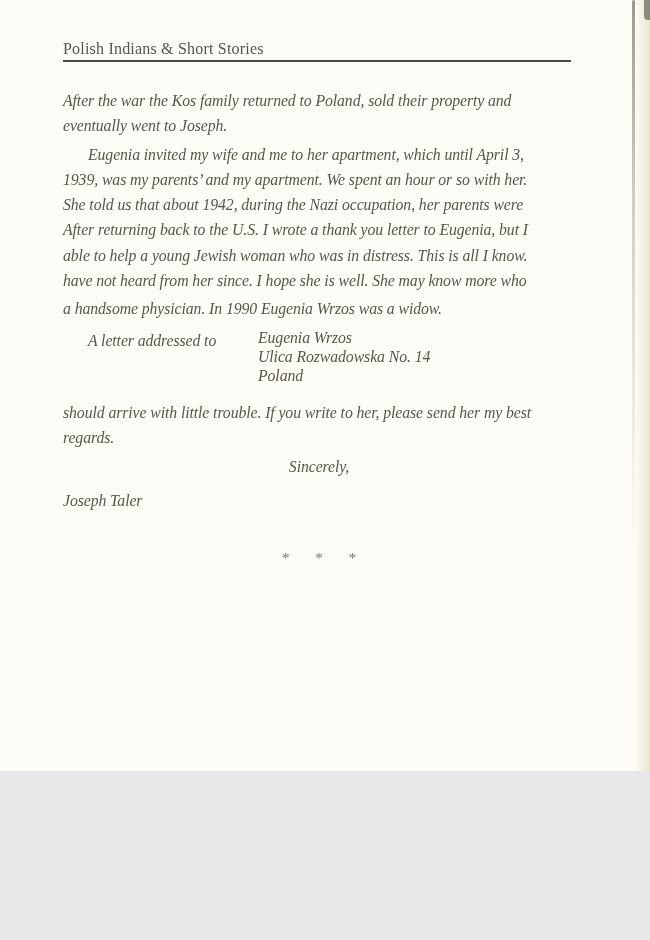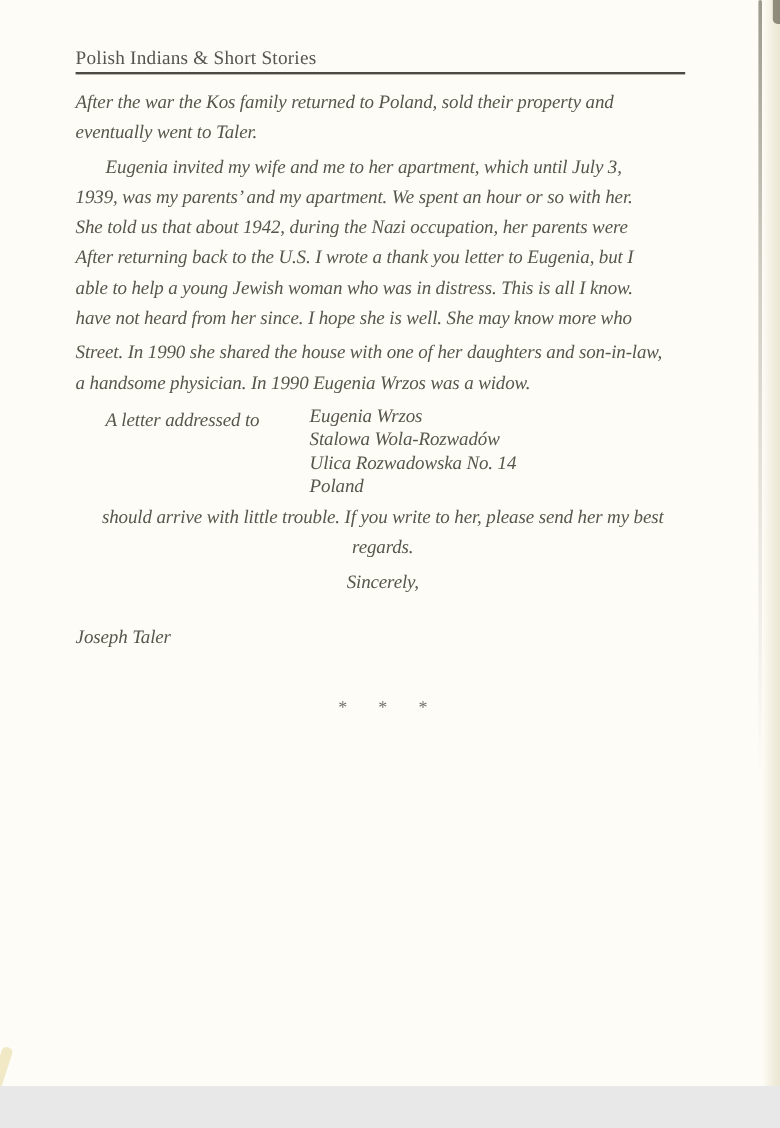--- a/index.html
+++ b/index.html
@@ -3,21 +3,21 @@
 <meta charset="utf-8">
 <style>
   html, body {
     margin: 0;
     padding: 0;
     background: #e8e8e8;
   }
   .page {
     position: relative;
     width: 650px;
-    height: 905px;
+    height: 771px;
     background: #fdfcf6;
     overflow: hidden;
     font-family: "Liberation Serif", "DejaVu Serif", serif;
     color: #57564c;
   }
   
   .edge-band {
     position: absolute;
     right: 0; top: 0;
     width: 15px; height: 100%;
@@ -68,21 +68,21 @@
   .header-rule {
     position: absolute;
     left: 63px; top: 60px;
     width: 508px;
     height: 2px;
     background: #4b4a43;
   }
 
   .content {
     position: absolute;
-    left: 63px; top: 73px;
+    left: 63px; top: 88px;
     width: 512px;
     font-style: italic;
     font-size: 15.8px;
     line-height: 25.3px;
     letter-spacing: -0.1px;
   }
   .para { margin: 0 0 3px 0; }
   .line { white-space: nowrap; }
   .line.indent { padding-left: 25px; }
 
@@ -94,24 +94,24 @@
     width: 195px;
     padding-left: 25px;
     box-sizing: border-box;
     white-space: nowrap;
   }
   .address-lines {
     line-height: 19.4px;
   }
   .address-line { white-space: nowrap; }
 
-  .after-address { margin-top: 3px; text-align: center; }
+  .after-address { margin-top: 14px; }
 
   .closing-salutation { margin-top: 4px; text-align: center; }
-  .closing-signature { margin-top: 21px; }
+  .closing-signature { margin-top: 8px; }
 
   .separator {
     margin-top: 33px;
     text-align: center;
     font-style: normal;
     font-size: 15px;
     color: #73726a;
   }
   .separator .asterisk {
     display: inline-block;
@@ -137,41 +137,39 @@
   <div class="left-streak"></div>
 
   <div class="running-header" style="color: rgb(85, 84, 78);">Polish Indians &amp; Short Stories</div>
   <div class="header-rule" style="background: rgb(75, 74, 67);"></div>
 
   <div class="content">
 
     <div>
         <div class="para">
           <div class="line">After the war the Kos family returned to Poland, sold their property and</div>
-          <div class="line">eventually went to Taler.</div>
+          <div class="line">eventually went to Joseph.</div>
         </div>
         <div class="para">
-          <div class="line indent">Eugenia invited my wife and me to her apartment, which until July 3,</div>
+          <div class="line indent">Eugenia invited my wife and me to her apartment, which until April 3,</div>
           <div class="line">1939, was my parents’ and my apartment. We spent an hour or so with her.</div>
           <div class="line">She told us that about 1942, during the Nazi occupation, her parents were</div>
           <div class="line">After returning back to the U.S. I wrote a thank you letter to Eugenia, but I</div>
           <div class="line">able to help a young Jewish woman who was in distress. This is all I know.</div>
           <div class="line">have not heard from her since. I hope she is well. She may know more who</div>
         </div>
         <div class="para">
-          <div class="line">Street. In 1990 she shared the house with one of her daughters and son-in-law,</div>
           <div class="line">a handsome physician. In 1990 Eugenia Wrzos was a widow.</div>
         </div>
       </div>
 
     <div class="letter-block">
       <div class="letter-lead">A letter addressed to</div>
       <div class="address-lines">
           <div class="address-line">Eugenia Wrzos</div>
-          <div class="address-line">Stalowa Wola-Rozwadów</div>
           <div class="address-line">Ulica Rozwadowska No. 14</div>
           <div class="address-line">Poland</div>
         </div>
     </div>
 
     <div class="after-address">
         <div class="line">should arrive with little trouble. If you write to her, please send her my best</div>
         <div class="line">regards.</div>
       </div>
 

